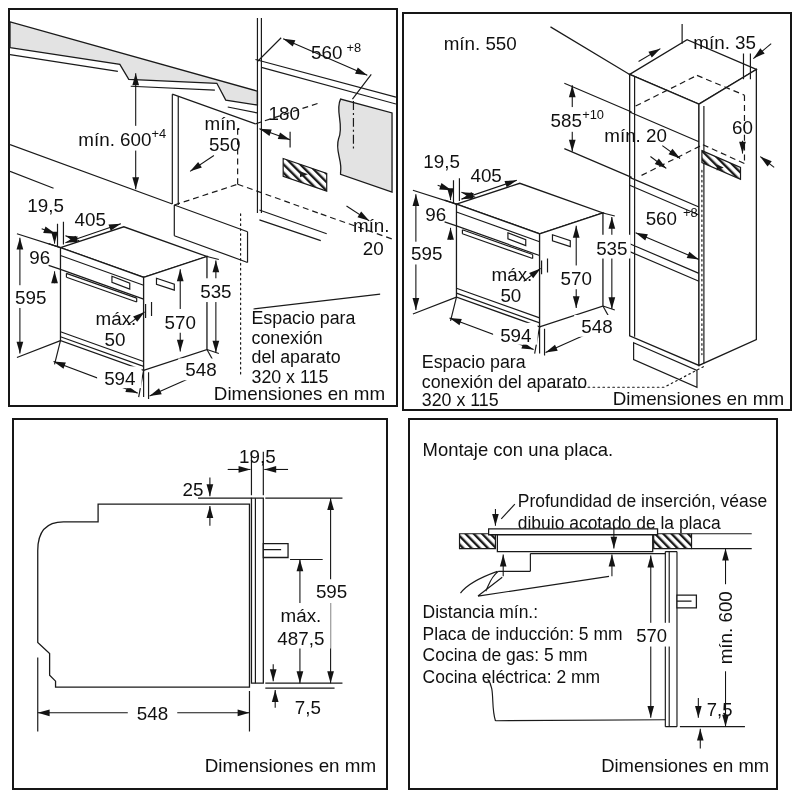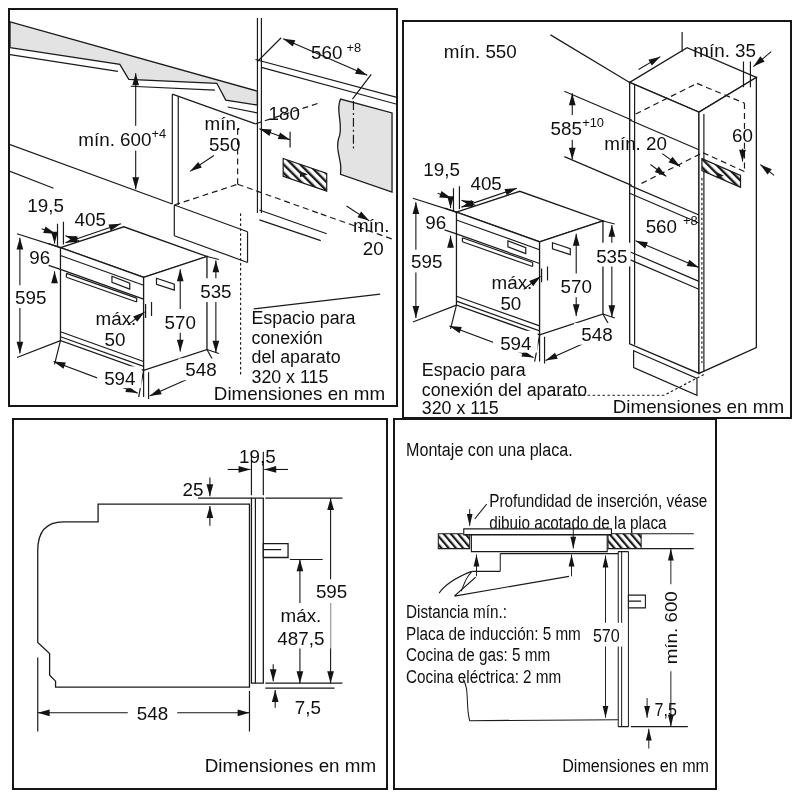--- a/index.html
+++ b/index.html
@@ -1,22 +1,22 @@
 <!DOCTYPE html>
 <html><head>
 <meta charset="utf-8">
 <style>
   html,body{margin:0;padding:0}
   body{width:800px;height:800px;background:#fff;position:relative;
        font-family:"Liberation Sans",sans-serif}
   .panel{position:absolute;border:2px solid #161616;background:#fff;box-sizing:border-box}
   #p1{left:8px;top:8px;width:390px;height:399px}
-  #p2{left:402px;top:20px;width:390px;height:399px}
+  #p2{left:402px;top:12px;width:390px;height:399px}
   #p3{left:12px;top:418px;width:376px;height:372px}
-  #p4{left:393px;top:418px;width:324px;height:372px}
+  #p4{left:408px;top:418px;width:370px;height:372px}
   svg{display:block;width:100%;height:100%}
   .s{stroke:#1a1a1a;stroke-width:1.2;fill:none}
   .f{stroke:#1a1a1a;stroke-width:1.3;fill:#ffffff}
   .g{stroke:#1a1a1a;stroke-width:1.3;fill:#e3e3e3}
   .d{stroke:#141414;stroke-width:1.1;fill:none}
   .dash{stroke-dasharray:6 4}
   .dot{stroke-dasharray:1.6 3.4;stroke-linecap:round}
   .dd{stroke-dasharray:9 3 2 3}
   text{fill:#101010;font-size:19px;stroke:none}
   .sm{font-size:18px}

